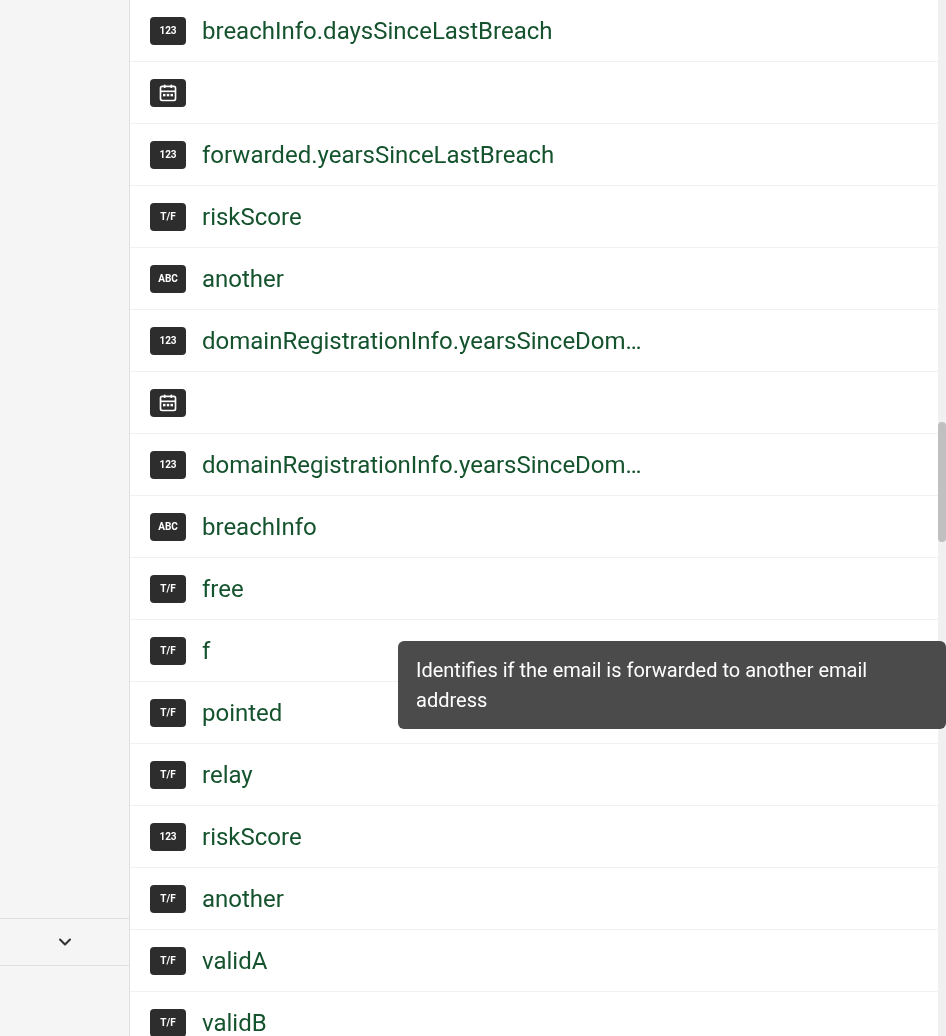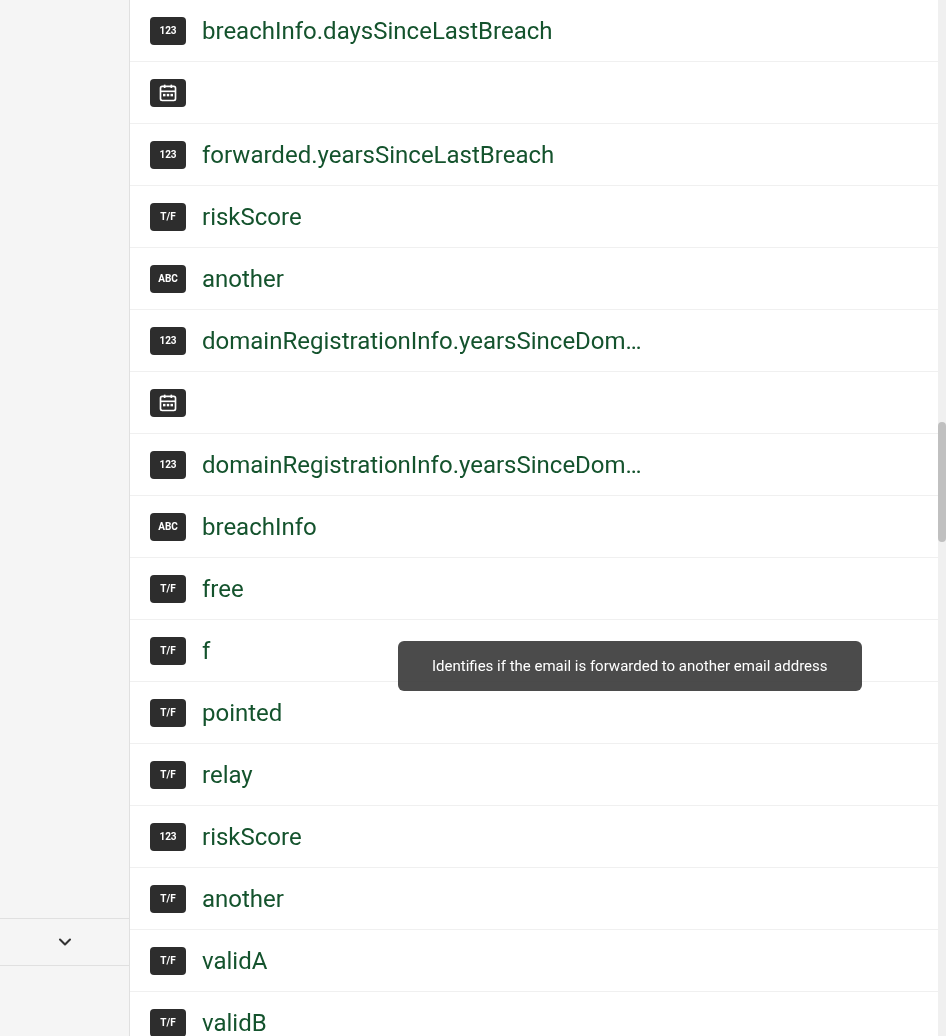--- a/index.html
+++ b/index.html
@@ -107,22 +107,22 @@
     }
 
     .tooltip-overlay {
       position: absolute;
       left: 268px;
       top: 50%;
       transform: translateY(-10px);
       background: rgba(60, 60, 60, 0.92);
       color: #fff;
       border-radius: 6px;
-      padding: 14px 34px;
-      font-size: 15px;
+      padding: 14px 18px;
+      font-size: 20px;
       line-height: 1.5;
       max-width: 580px;
       z-index: 100;
       pointer-events: none;
     }
 
     .scrollbar-track {
       position: absolute;
       right: 0;
       top: 0;

